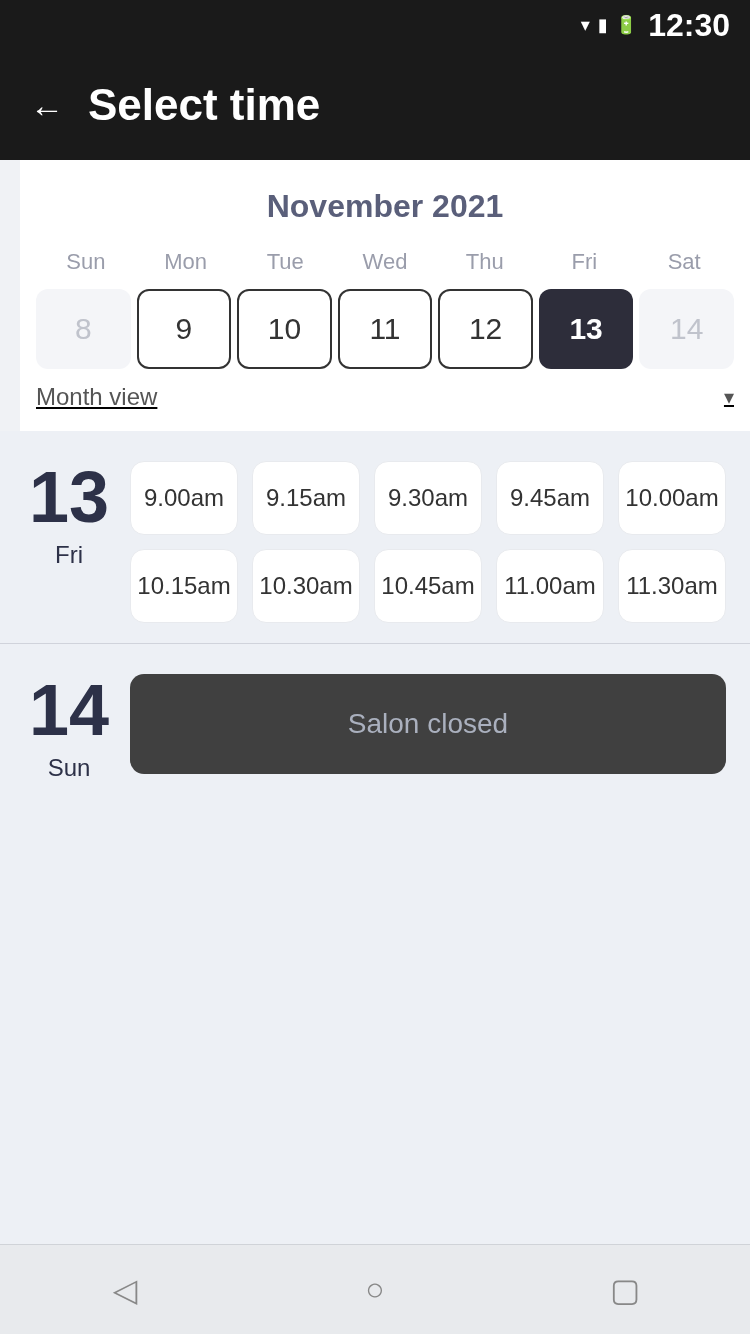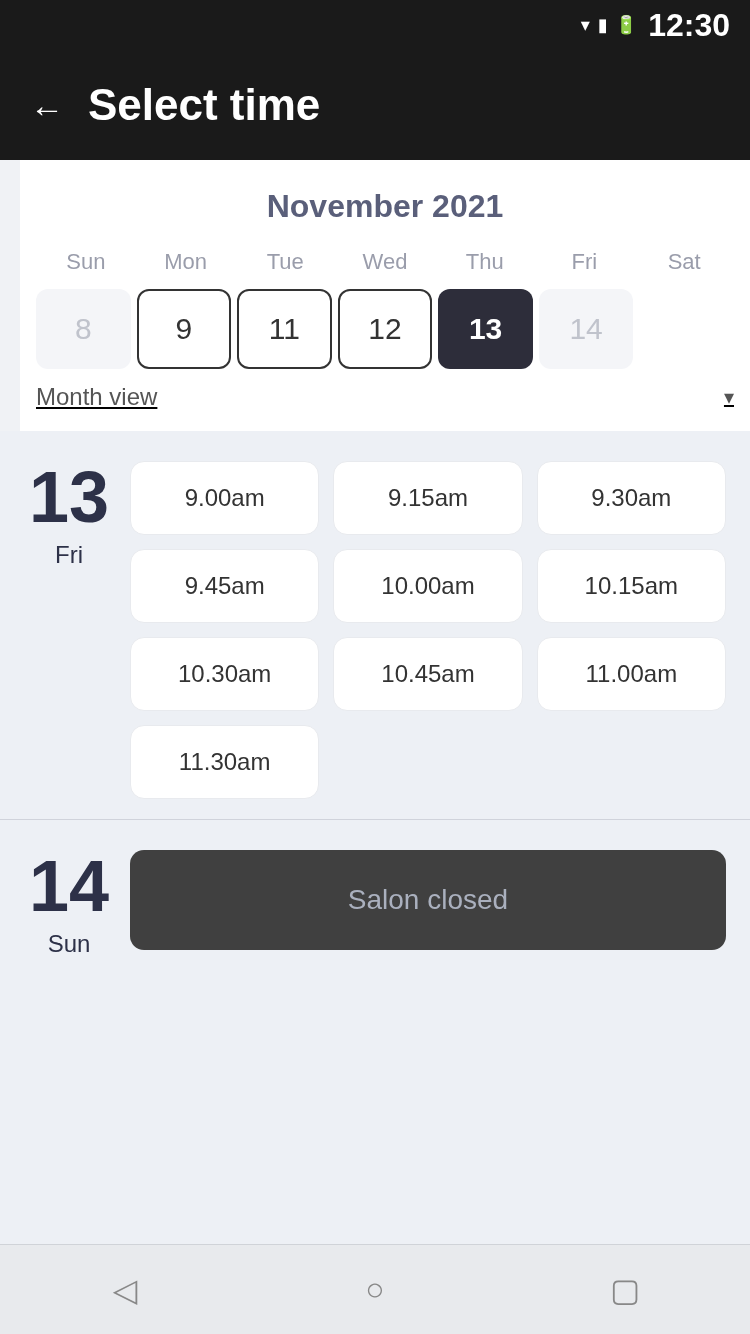--- a/index.html
+++ b/index.html
@@ -158,21 +158,21 @@
     }
     .day-info {
       display: flex;
       flex-direction: column;
       align-items: center;
       width: 90px;
     }
 
     .time-slots-grid {
       display: grid;
-      grid-template-columns: repeat(3, 1fr);
+      grid-template-columns: repeat(5, 1fr);
       gap: 14px;
       flex: 1;
     }
 
     .day-content {
       display: flex;
       gap: 16px;
       align-items: flex-start;
     }
 
@@ -263,20 +263,21 @@
     <span class="calendar-weekday">Tue</span>
     <span class="calendar-weekday">Wed</span>
     <span class="calendar-weekday">Thu</span>
     <span class="calendar-weekday">Fri</span>
     <span class="calendar-weekday">Sat</span>
   </div>
 
   <div class="calendar-days" id="calendar-days-container">
   <div class="cal-day inactive">8</div>
       <div class="cal-day active-outline">9</div>
+      <div class="cal-day active-outline">10</div>
       <div class="cal-day active-outline">11</div>
       <div class="cal-day active-outline">12</div>
       <div class="cal-day selected">13</div>
       <div class="cal-day inactive">14</div>
     </div>
 
   <div class="month-view-row">
     <span class="month-view-label">Month view</span>
     <span class="chevron-icon">▾</span>
   </div>

